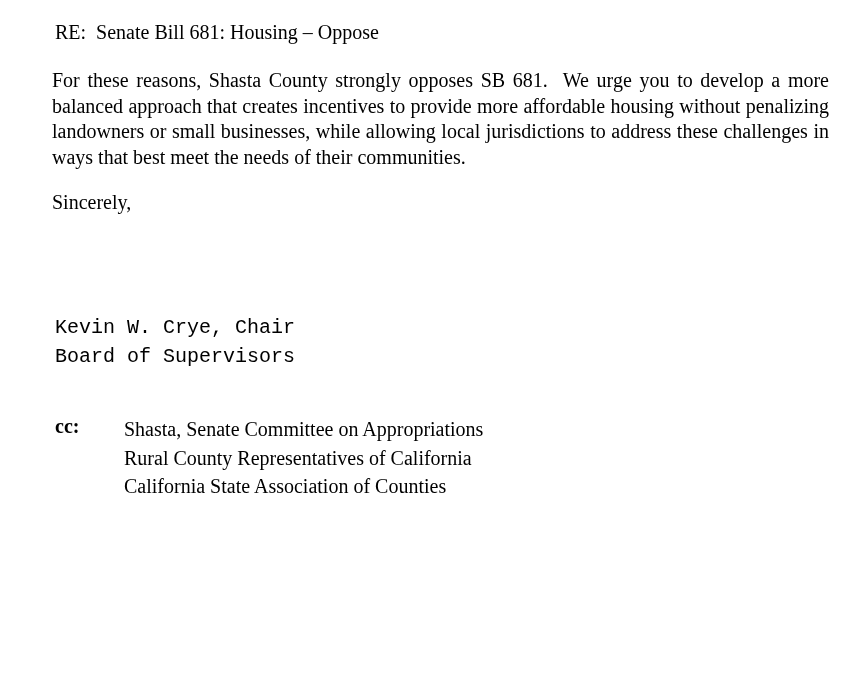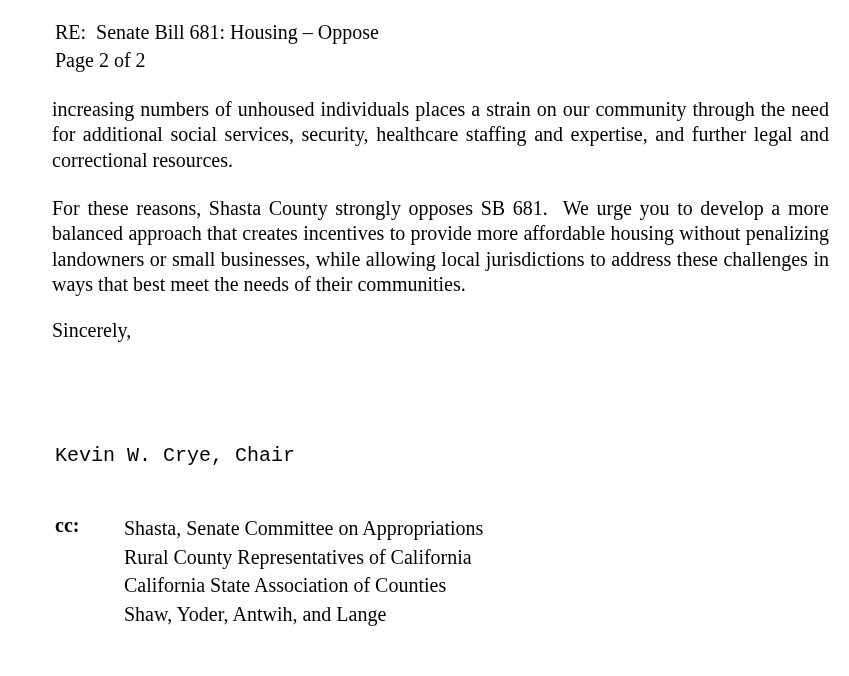--- a/index.html
+++ b/index.html
@@ -34,36 +34,34 @@
   }
   .cc-label-cell { width: 60px; flex: 0 0 60px; font-weight: bold; }
 </style>
 </head>
 <body>
 
 <div class="page">
 
   <div class="text-block">
     <div>RE:&nbsp; Senate Bill 681: Housing – Oppose</div>
-    <div>Page 2 of 2</div>
   </div>
 
-  <p class="para">increasing numbers of unhoused individuals places a strain on our community through the need for additional social services, security, healthcare staffing and expertise, and further legal and correctional resources.</p>
 
   <p class="para">For these reasons, Shasta County strongly opposes SB 681.&nbsp; We urge you to develop a more balanced approach that creates incentives to provide more affordable housing without penalizing landowners or small businesses, while allowing local jurisdictions to address these challenges in ways that best meet the needs of their communities.</p>
 
   <p class="closing">Sincerely,</p>
 
   <div class="signature-block">
     <div>Kevin W. Crye, Chair</div>
+    <div>Board of Supervisors</div>
   </div>
 
   <div class="cc-block">
     <div class="cc-label-cell">cc:</div>
     <div class="cc-list">
       <div>Shasta, Senate Committee on Appropriations</div>
       <div>Rural County Representatives of California</div>
       <div>California State Association of Counties</div>
-      <div>Shaw, Yoder, Antwih, and Lange</div>
     </div>
   </div>
 
 </div>
 
 </body></html>

